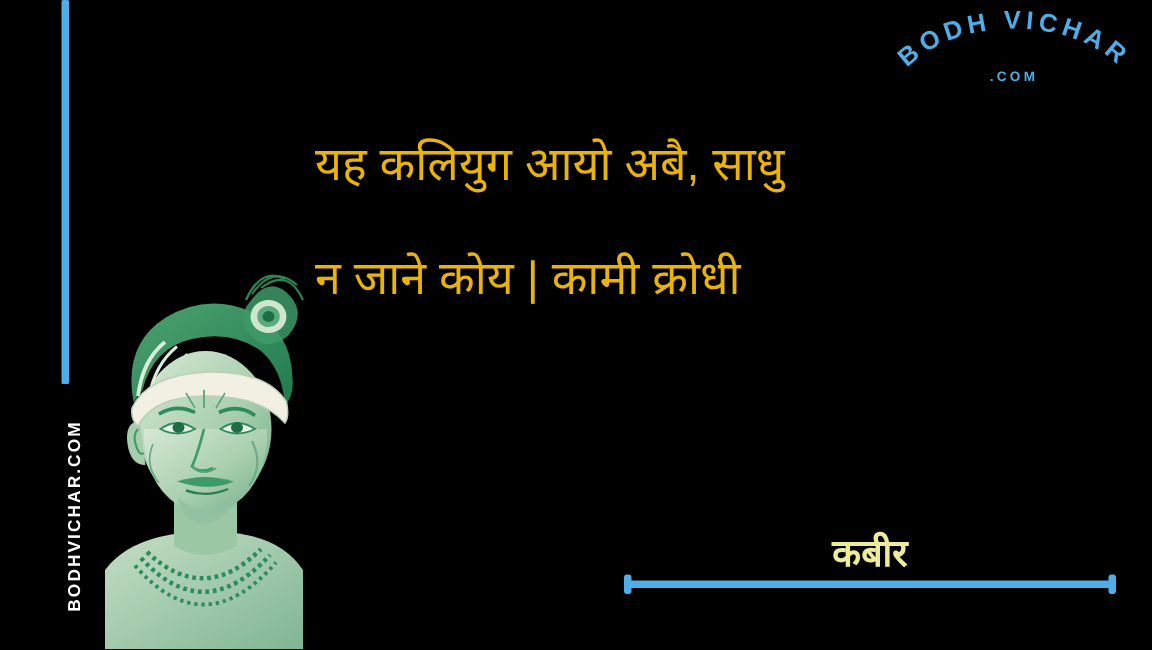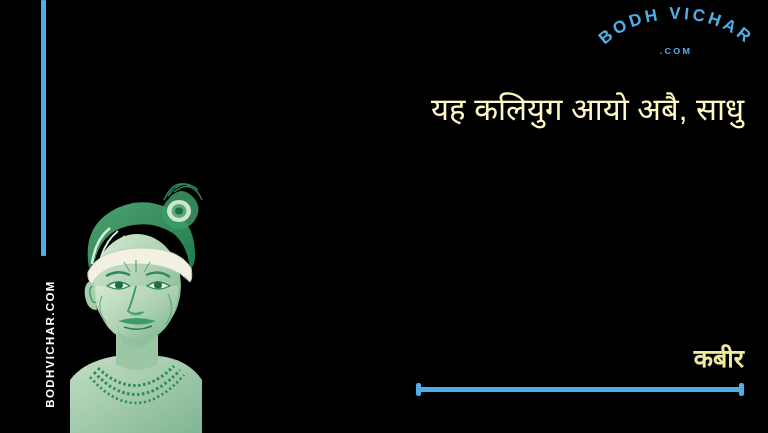--- a/index.html
+++ b/index.html
@@ -85,32 +85,32 @@
     left: 210px;
     top: 72px;
     width: 534px;
     text-align: right;
     color: #4FAEE8;
   }
   .qline {
     font-family: "Liberation Sans", sans-serif;
     font-size: 31px;
     line-height: 76px;
-    color: #fef9c3;
+    color: #eab308;
     white-space: nowrap;
-    text-align: right;
+    text-align: left;
   }
 
   
   .author {
     position: absolute;
     left: 416px;
-    top: 343px;
+    top: 354px;
     width: 328px;
-    text-align: right;
+    text-align: center;
     color: #EFEB9D;
     font-family: "Liberation Sans", sans-serif;
     font-size: 25px;
     font-weight: 700;
     line-height: 30px;
   }
   .rule {
     position: absolute;
     left: 416px;
     top: 383px;
@@ -231,20 +231,21 @@
       </defs>
       <text class="logo-arc-text">
         <textPath href="#arcPath" startOffset="50%" text-anchor="middle">BODH VICHAR</textPath>
       </text>
       <text class="logo-dotcom" x="86" y="50" text-anchor="middle">.COM</text>
     </svg>
   </div>
 
   <div class="quote">
     <div class="qline">यह कलियुग आयो अबै, साधु</div>
+    <div class="qline">न जाने कोय | कामी क्रोधी</div>
   </div>
 
   <div class="author">कबीर</div>
 
   <div class="rule">
     <div class="cap left"></div>
     <div class="bar"></div>
     <div class="cap right"></div>
   </div>
 

